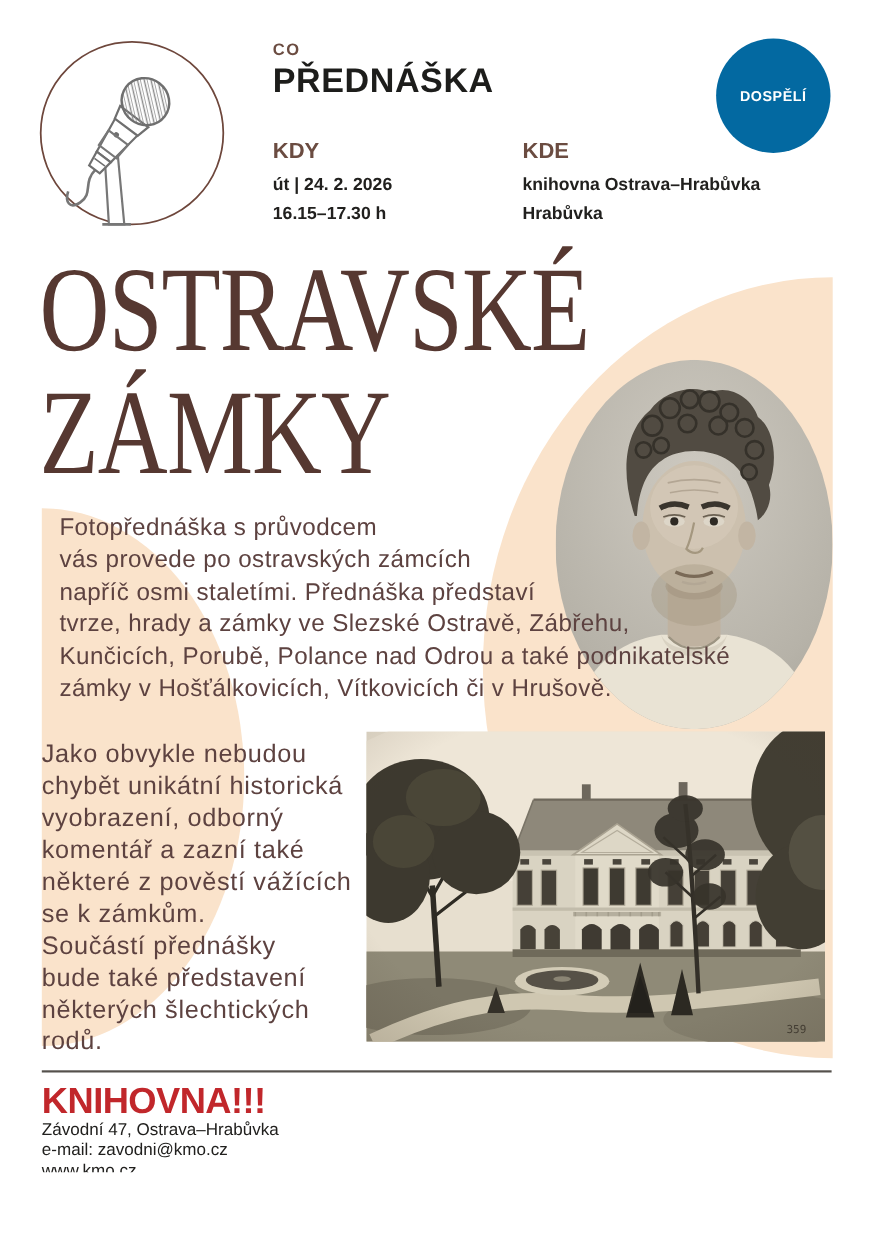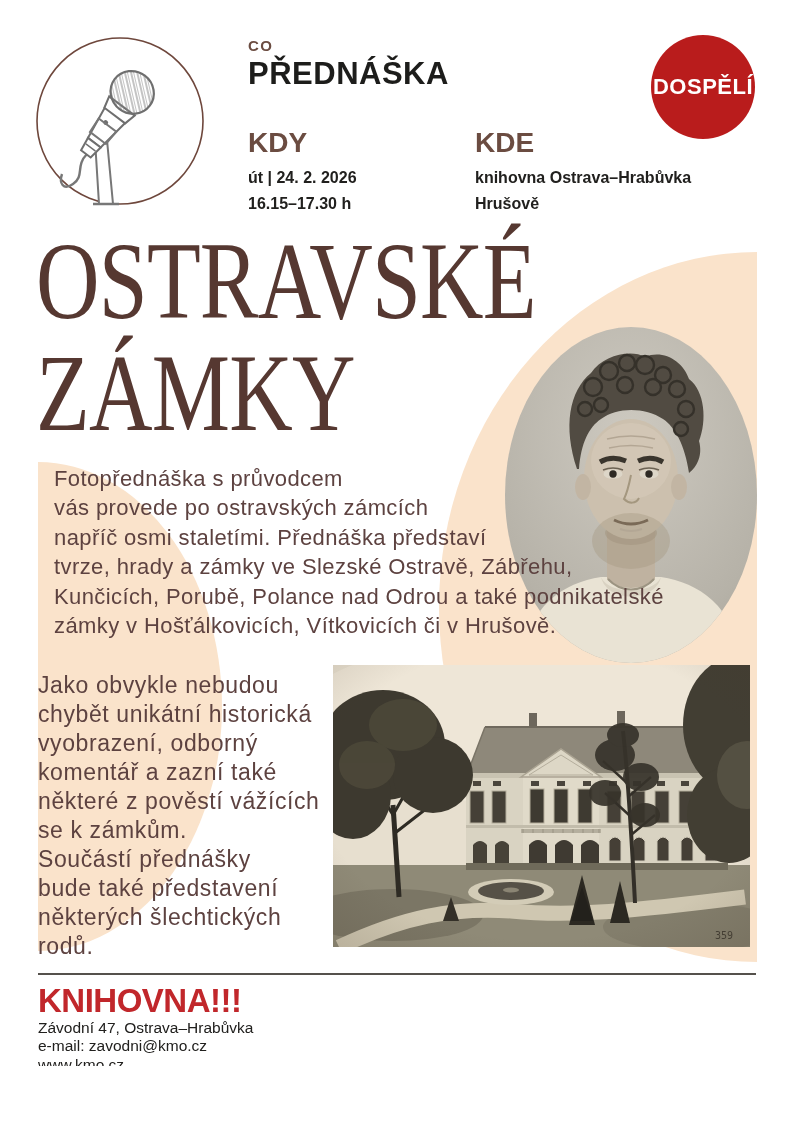--- a/index.html
+++ b/index.html
@@ -20,25 +20,25 @@
     border-top-right-radius:100% 50%;border-bottom-right-radius:100% 50%;
   }
 
   
   #mic-circle{left:35px;top:36px;width:170px;height:170px;}
   .label-brown{color:#6b4c41;font-weight:bold;}
   #co-label{left:248px;top:37px;font-size:15px;letter-spacing:1.5px;}
   #co-value{left:248px;top:56px;font-size:31px;font-weight:bold;color:#1d1d1b;letter-spacing:0.5px;}
   #kdy-block{left:248px;top:127px;}
   #kde-block{left:475px;top:127px;}
-  .head-label{font-size:28px;margin-bottom:6px;}
+  .head-label{font-size:20px;margin-bottom:6px;}
   .head-value{font-size:16px;font-weight:bold;color:#21201e;line-height:26px;}
   #badge{
     left:651px;top:35px;width:104px;height:104px;border-radius:50%;
-    background:#b91c1c;color:#ffffff;font-weight:bold;font-size:22px;
+    background:#0369a1;color:#ffffff;font-weight:bold;font-size:13px;
     display:flex;align-items:center;justify-content:center;letter-spacing:0.5px;
   }
 
   
   .title-line{
     left:36px;color:#563831;font-family:"Liberation Serif",serif;
     font-size:110px;line-height:110px;white-space:nowrap;
     transform:scaleX(0.8);transform-origin:left top;letter-spacing:-1px;
   }
   #title-line1{top:226px;}
@@ -105,21 +105,21 @@
 
   <div class="abs" id="kdy-block">
     <div class="label-brown head-label">KDY</div>
     <div class="head-value">út | 24. 2. 2026</div>
     <div class="head-value">16.15–17.30 h</div>
   </div>
 
   <div class="abs" id="kde-block">
     <div class="label-brown head-label">KDE</div>
     <div class="head-value">knihovna Ostrava–Hrabůvka</div>
-    <div class="head-value">Hrušově</div>
+    <div class="head-value">Hrabůvka</div>
   </div>
 
   <div class="abs" id="badge">DOSPĚLÍ</div>
 
   <div class="abs title-line" id="title-line1">OSTRAVSKÉ</div>
   <div class="abs title-line" id="title-line2">ZÁMKY</div>
 
   <div class="abs" id="portrait">
     <svg width="252" height="336" viewBox="0 0 252 336">
       <defs>

